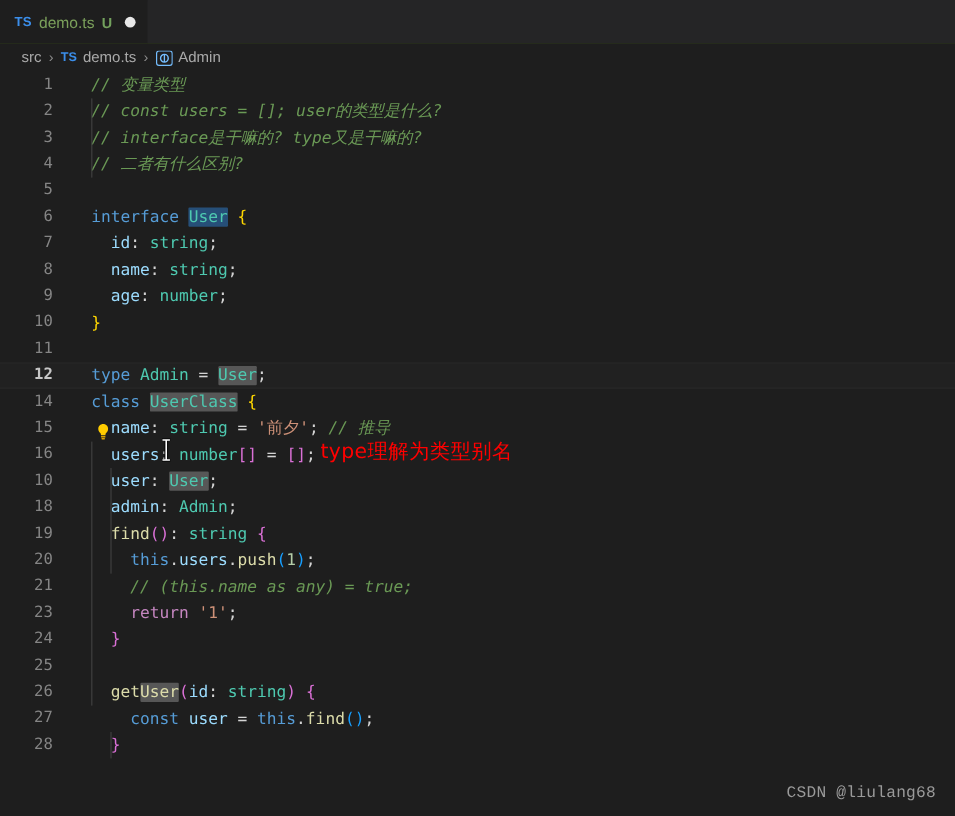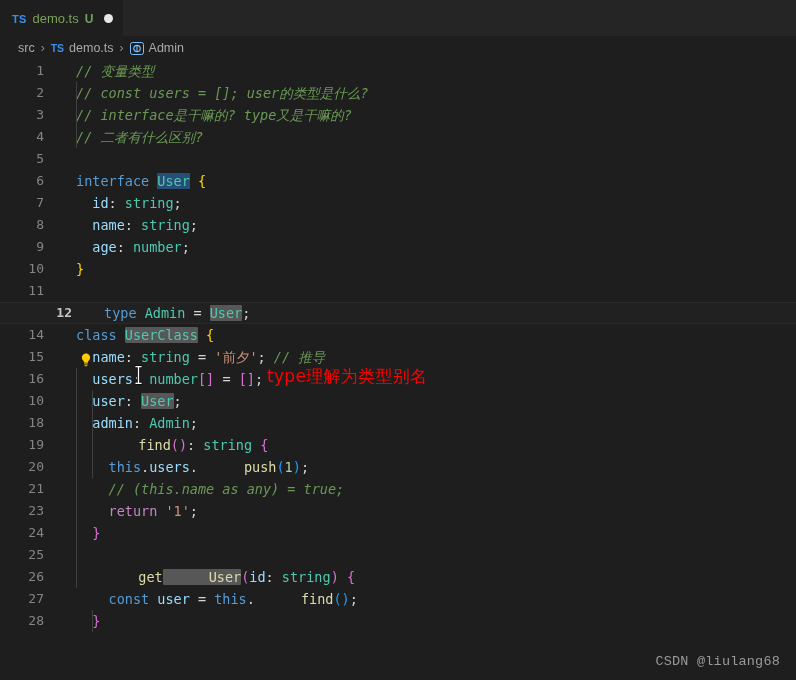--- a/index.html
+++ b/index.html
@@ -126,21 +126,20 @@
   .line {
     position: relative;
     height: 22px;
     display: flex;
     align-items: center;
     white-space: pre;
   }
   .line.active {
     background: #212121;
     box-shadow: inset 0 1px 0 #282828, inset 0 -1px 0 #282828;
-    padding-left: 28px;
   }
   .ln {
     width: 44px;
     text-align: right;
     padding-right: 16px;
     color: #858585;
     font-size: 13px;
     flex: none;
     user-select: none;
     box-sizing: content-box;
@@ -166,21 +165,21 @@
   }
 
   
   .c-comment { color: #6a9955; font-style: italic; }
   .c-key     { color: #569cd6; }
   .c-key2    { color: #c586c0; }
   .c-type    { color: #4ec9b0; }
   .c-iface   { color: #4ec9b0; }
   .c-var     { color: #9cdcfe; }
   .c-prop    { color: #9cdcfe; }
-  .c-fn      { color: #dcdcaa; padding-left: 46px; }
+  .c-fn      { color: #dcdcaa; }
   .c-str     { color: #ce9178; }
   .c-num     { color: #b5cea8; }
   .c-punc    { color: #d4d4d4; }
   .c-brace1  { color: #ffd700; }
   .c-brace2  { color: #da70d6; }
   .c-brace3  { color: #179fff; }
   .c-this    { color: #569cd6; }
 
   .hl-sel  { background: #264f78; border-radius: 1px; }
   .hl-word { background: #575757; border-radius: 1px; }

